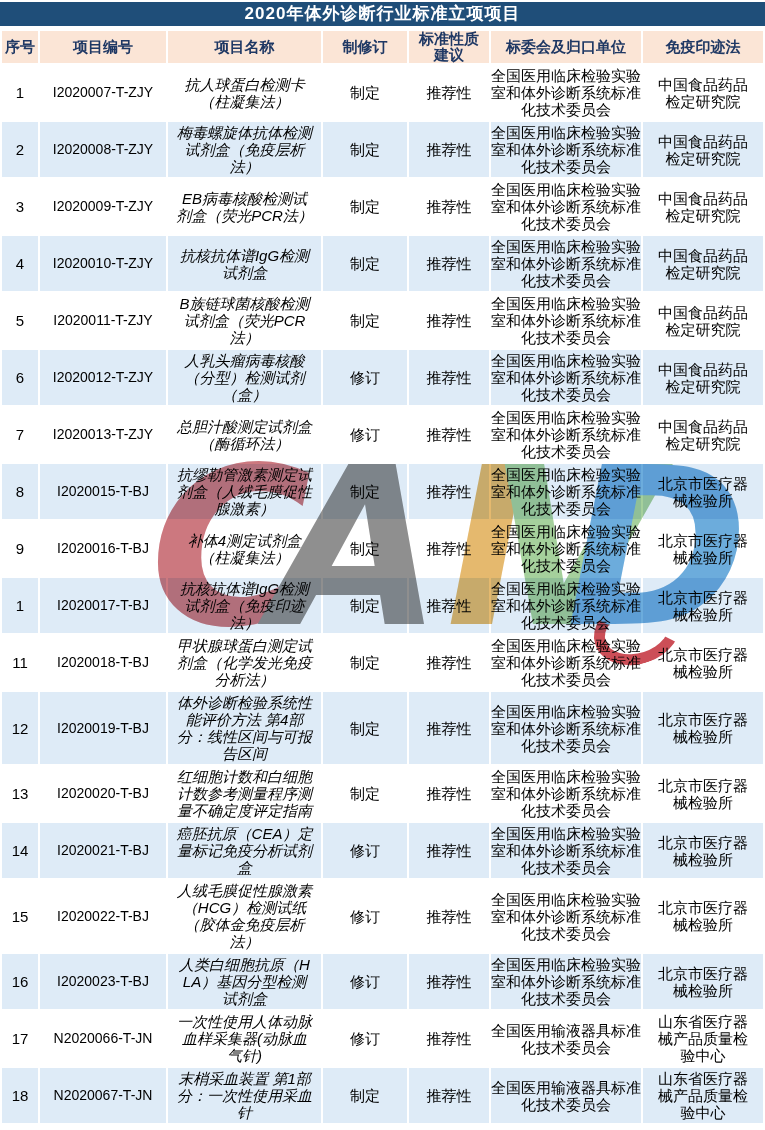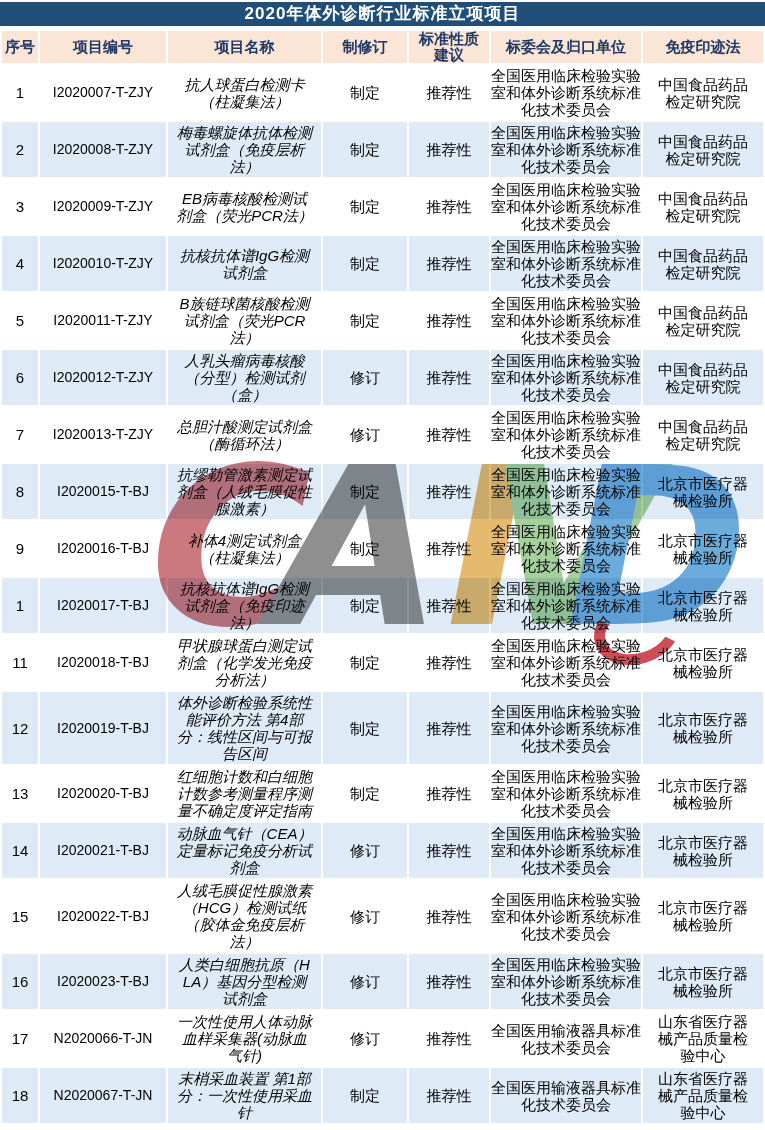--- a/index.html
+++ b/index.html
@@ -198,21 +198,21 @@
     <td class="code">I2020020-T-BJ</td>
     <td class="name">红细胞计数和白细胞计数参考测量程序测量不确定度评定指南</td>
     <td class="revision">制定</td>
     <td class="nature">推荐性</td>
     <td class="committee">全国医用临床检验实验室和体外诊断系统标准化技术委员会</td>
     <td class="undertaker">北京市医疗器械检验所</td>
   </tr>
       <tr>
     <td class="num">14</td>
     <td class="code">I2020021-T-BJ</td>
-    <td class="name">动脉血气针（CEA）定量标记免疫分析试剂盒</td>
+    <td class="name">癌胚抗原（CEA）定量标记免疫分析试剂盒</td>
     <td class="revision">修订</td>
     <td class="nature">推荐性</td>
     <td class="committee">全国医用临床检验实验室和体外诊断系统标准化技术委员会</td>
     <td class="undertaker">北京市医疗器械检验所</td>
   </tr>
       <tr>
     <td class="num">15</td>
     <td class="code">I2020022-T-BJ</td>
     <td class="name">人绒毛膜促性腺激素（HCG）检测试纸（胶体金免疫层析法）</td>
     <td class="revision">修订</td>

